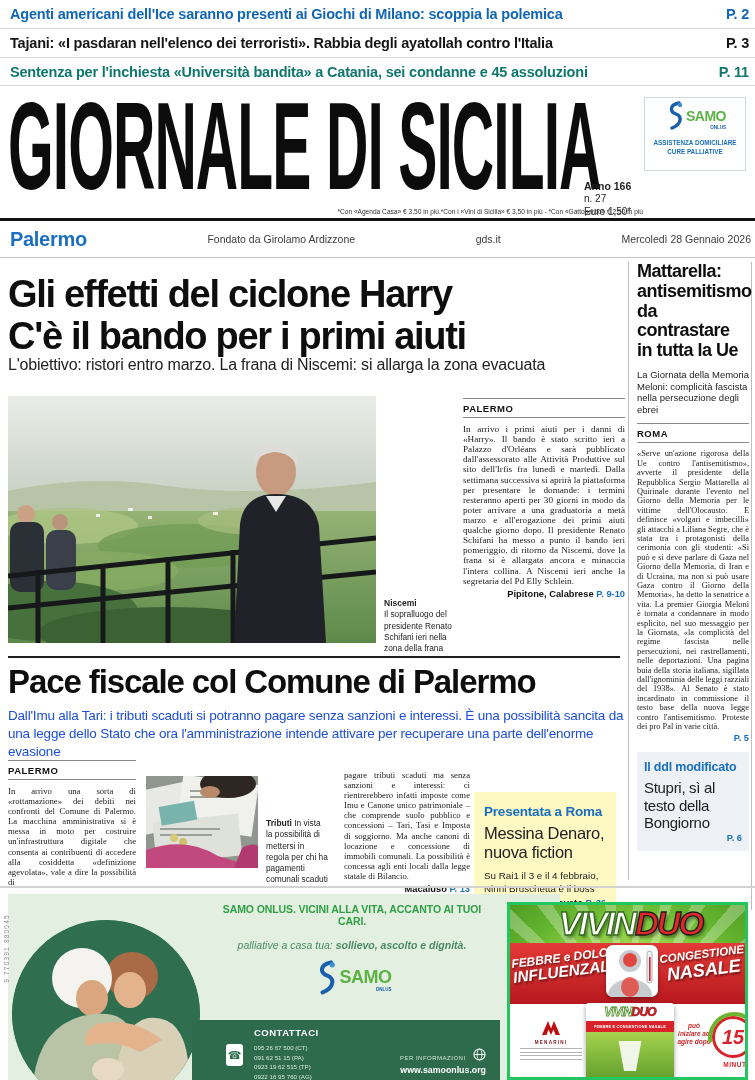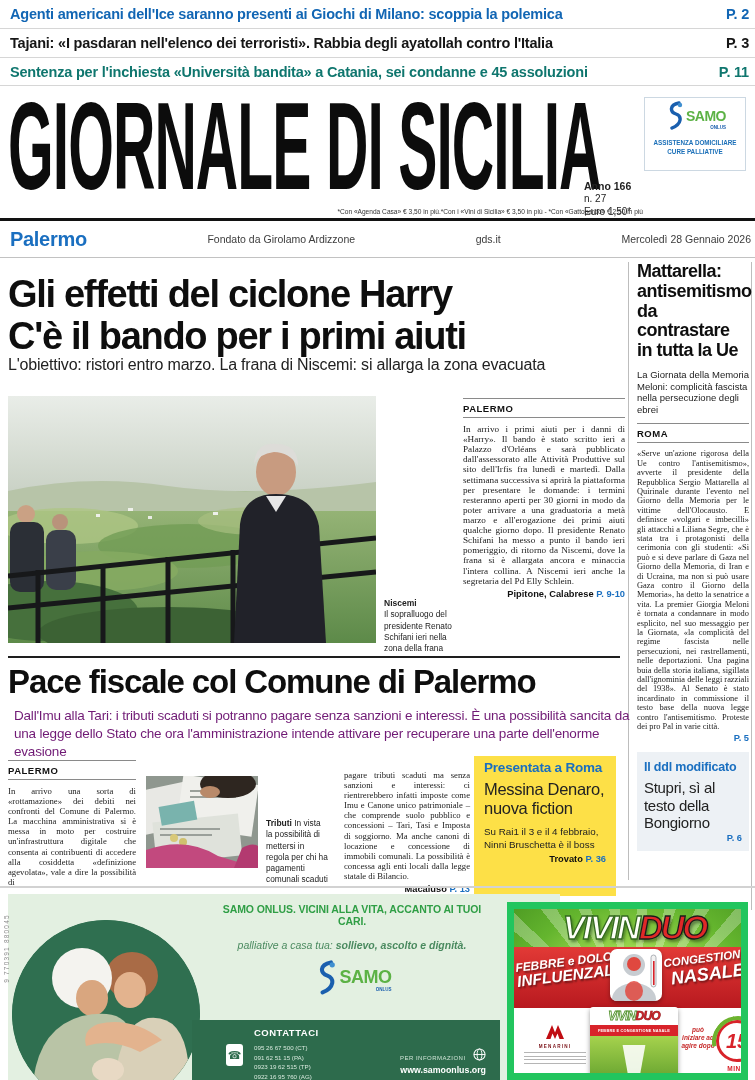--- a/index.html
+++ b/index.html
@@ -72,28 +72,28 @@
   .ddl-box { background:#edf1f5; padding:8px 7px; margin-top:9px; }
   .box-kicker { color:#1a6fc0; font-weight:bold; font-size:12.5px; letter-spacing:-0.2px; }
   .ddl-headline { font-size:15px; line-height:1.15; letter-spacing:-0.3px; color:#222; margin-top:5px; }
   .box-standfirst { font-size:9.3px; line-height:1.3; color:#222; margin-top:8px; }
 
   
   .rule-black2 { position:absolute; left:8px; top:656px; width:612px; height:2px; background:#1e1e1e; }
   .pace-headline { position:absolute; left:8px; top:663px; font-size:33px; font-weight:bold;
     letter-spacing:-1.1px; color:#0e0e0e; }
   .pace-standfirst { position:absolute; left:8px; top:707px; width:616px; font-size:13.5px;
-    line-height:1.35; color:#701a75; letter-spacing:-0.2px;margin-left:6px; }
+    line-height:1.35; color:#1d4ed8; letter-spacing:-0.2px; }
   .pace-c1 { position:absolute; left:8px; top:760px; width:128px; }
   .pace-c1 .body-serif, .pace-c2 .body-serif { font-size:8.7px; line-height:1.16; margin-top:6px; }
   .photo-bills { position:absolute; left:146px; top:776px; width:112px; height:92px; overflow:hidden; }
   .caption-bills { position:absolute; left:266px; top:818px; width:62px; }
   .pace-c2 { position:absolute; left:344px; top:764px; width:126px; }
-  .fiction-box { position:absolute; left:474px; top:756px; width:142px; height:140px;
-    background:#fde047; padding:4px 10px; }
+  .fiction-box { position:absolute; left:474px; top:792px; width:142px; height:140px;
+    background:#fef9c3; padding:12px 10px; }
   .fiction-headline { font-size:16.5px; line-height:1.15; letter-spacing:-0.3px; color:#222; margin-top:5px; }
 
   
   .ads-sep { position:absolute; left:0; top:886px; width:755px; height:2px; background:#d2d2d2; }
   .samo-ad { position:absolute; left:8px; top:894px; width:552px; height:186px; background:#e3f0e1; overflow:hidden; }
   .samo-ad-photo { position:absolute; left:4px; top:26px; width:188px; height:188px; border-radius:50%; overflow:hidden; background:#2f6f50; }
   .samo-ad-headline { position:absolute; left:200px; top:9px; width:288px; text-align:center;
     color:#2f9e45; font-weight:bold; font-size:10.5px; letter-spacing:-0.1px; }
   .samo-ad-line { position:absolute; left:200px; width:288px; text-align:center;
     color:#4a8a5f; font-style:italic; font-size:10.5px; }
@@ -105,21 +105,21 @@
   .contact-title { position:absolute; left:62px; top:7px; font-weight:bold; font-size:9.5px; letter-spacing:0.5px; }
   .phone-icon { position:absolute; left:34px; top:24px; width:17px; height:22px;
     background:#fff; border-radius:3px; color:#2d6b4c; font-size:11px; text-align:center; line-height:22px; }
   .phone-list { position:absolute; left:62px; top:23px; font-size:6.2px; line-height:1.55; color:#d6e8dc; }
   .info-group { position:absolute; right:14px; top:26px; text-align:right; }
   .info-label { font-size:6px; letter-spacing:0.5px; color:#cfe3d6; display:inline-block; }
   .website { font-size:8.8px; font-weight:bold; color:#fff; }
   .globe-icon { display:inline-block; vertical-align:middle; margin-left:3px; }
 
   .vivin-ad { position:absolute; left:507px; top:902px; width:241px; height:178px;
-    border:7px solid #22c55e; background:#fff; overflow:hidden; }
+    border:3px solid #22c55e; background:#fff; overflow:hidden; }
   .vivin-burst { position:absolute; left:0; top:0; width:241px; height:100px;
     background:
       repeating-conic-gradient(from -90deg at 50% 120%, rgba(255,255,255,0.28) 0 5deg, rgba(255,255,255,0) 5deg 13deg),
       radial-gradient(ellipse at 50% 115%, #f3ffc0 0%, #a8dd55 40%, #64b52e 75%, #4f9d24 100%); }
   .vivin-logo { position:absolute; left:0; top:1px; width:241px; text-align:center;
     font-style:italic; font-weight:bold; font-size:33px; letter-spacing:-2px; line-height:36px; white-space:nowrap; }
   .vv-a { color:#fdfff8; -webkit-text-stroke:1.3px #33691e; text-shadow:2px 3px 3px rgba(20,60,10,.5); }
   .vv-b { color:#e02828; -webkit-text-stroke:1.3px #1a1a1a; text-shadow:2px 3px 3px rgba(0,0,0,.4); }
   .vivin-band { position:absolute; left:0; top:38px; width:241px; height:61px;
     background:linear-gradient(#e23a36,#b8191f); }

